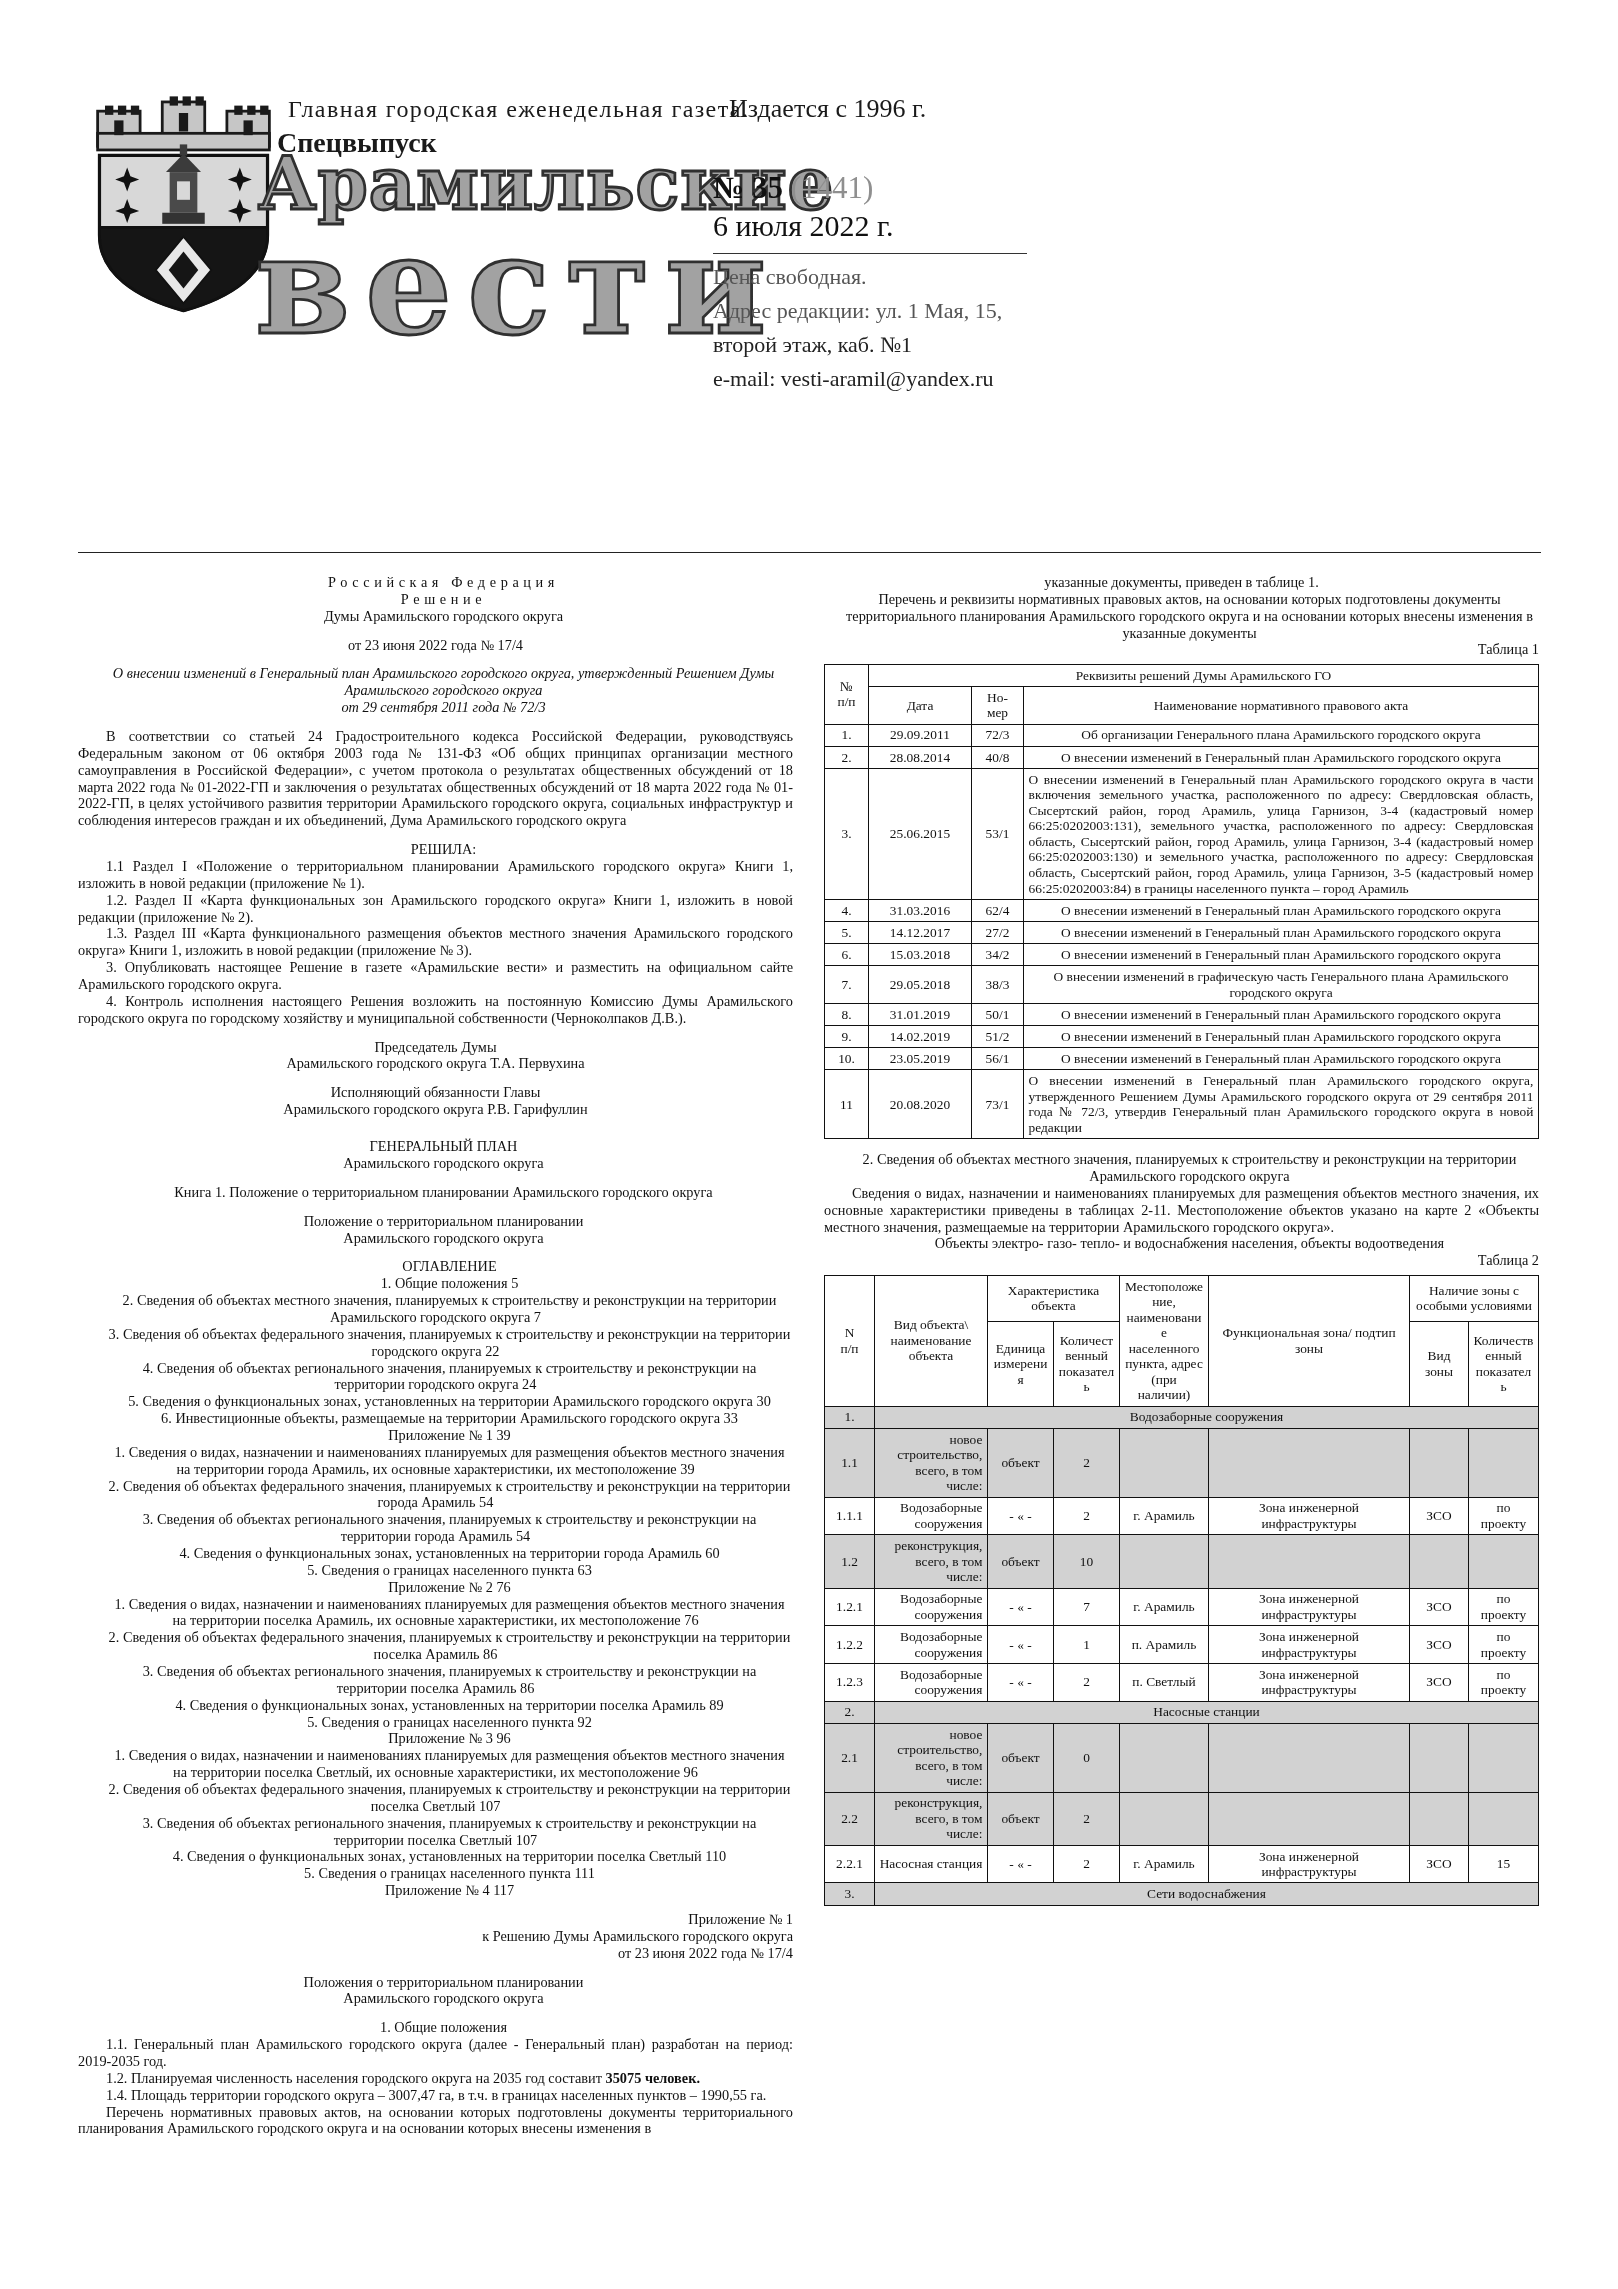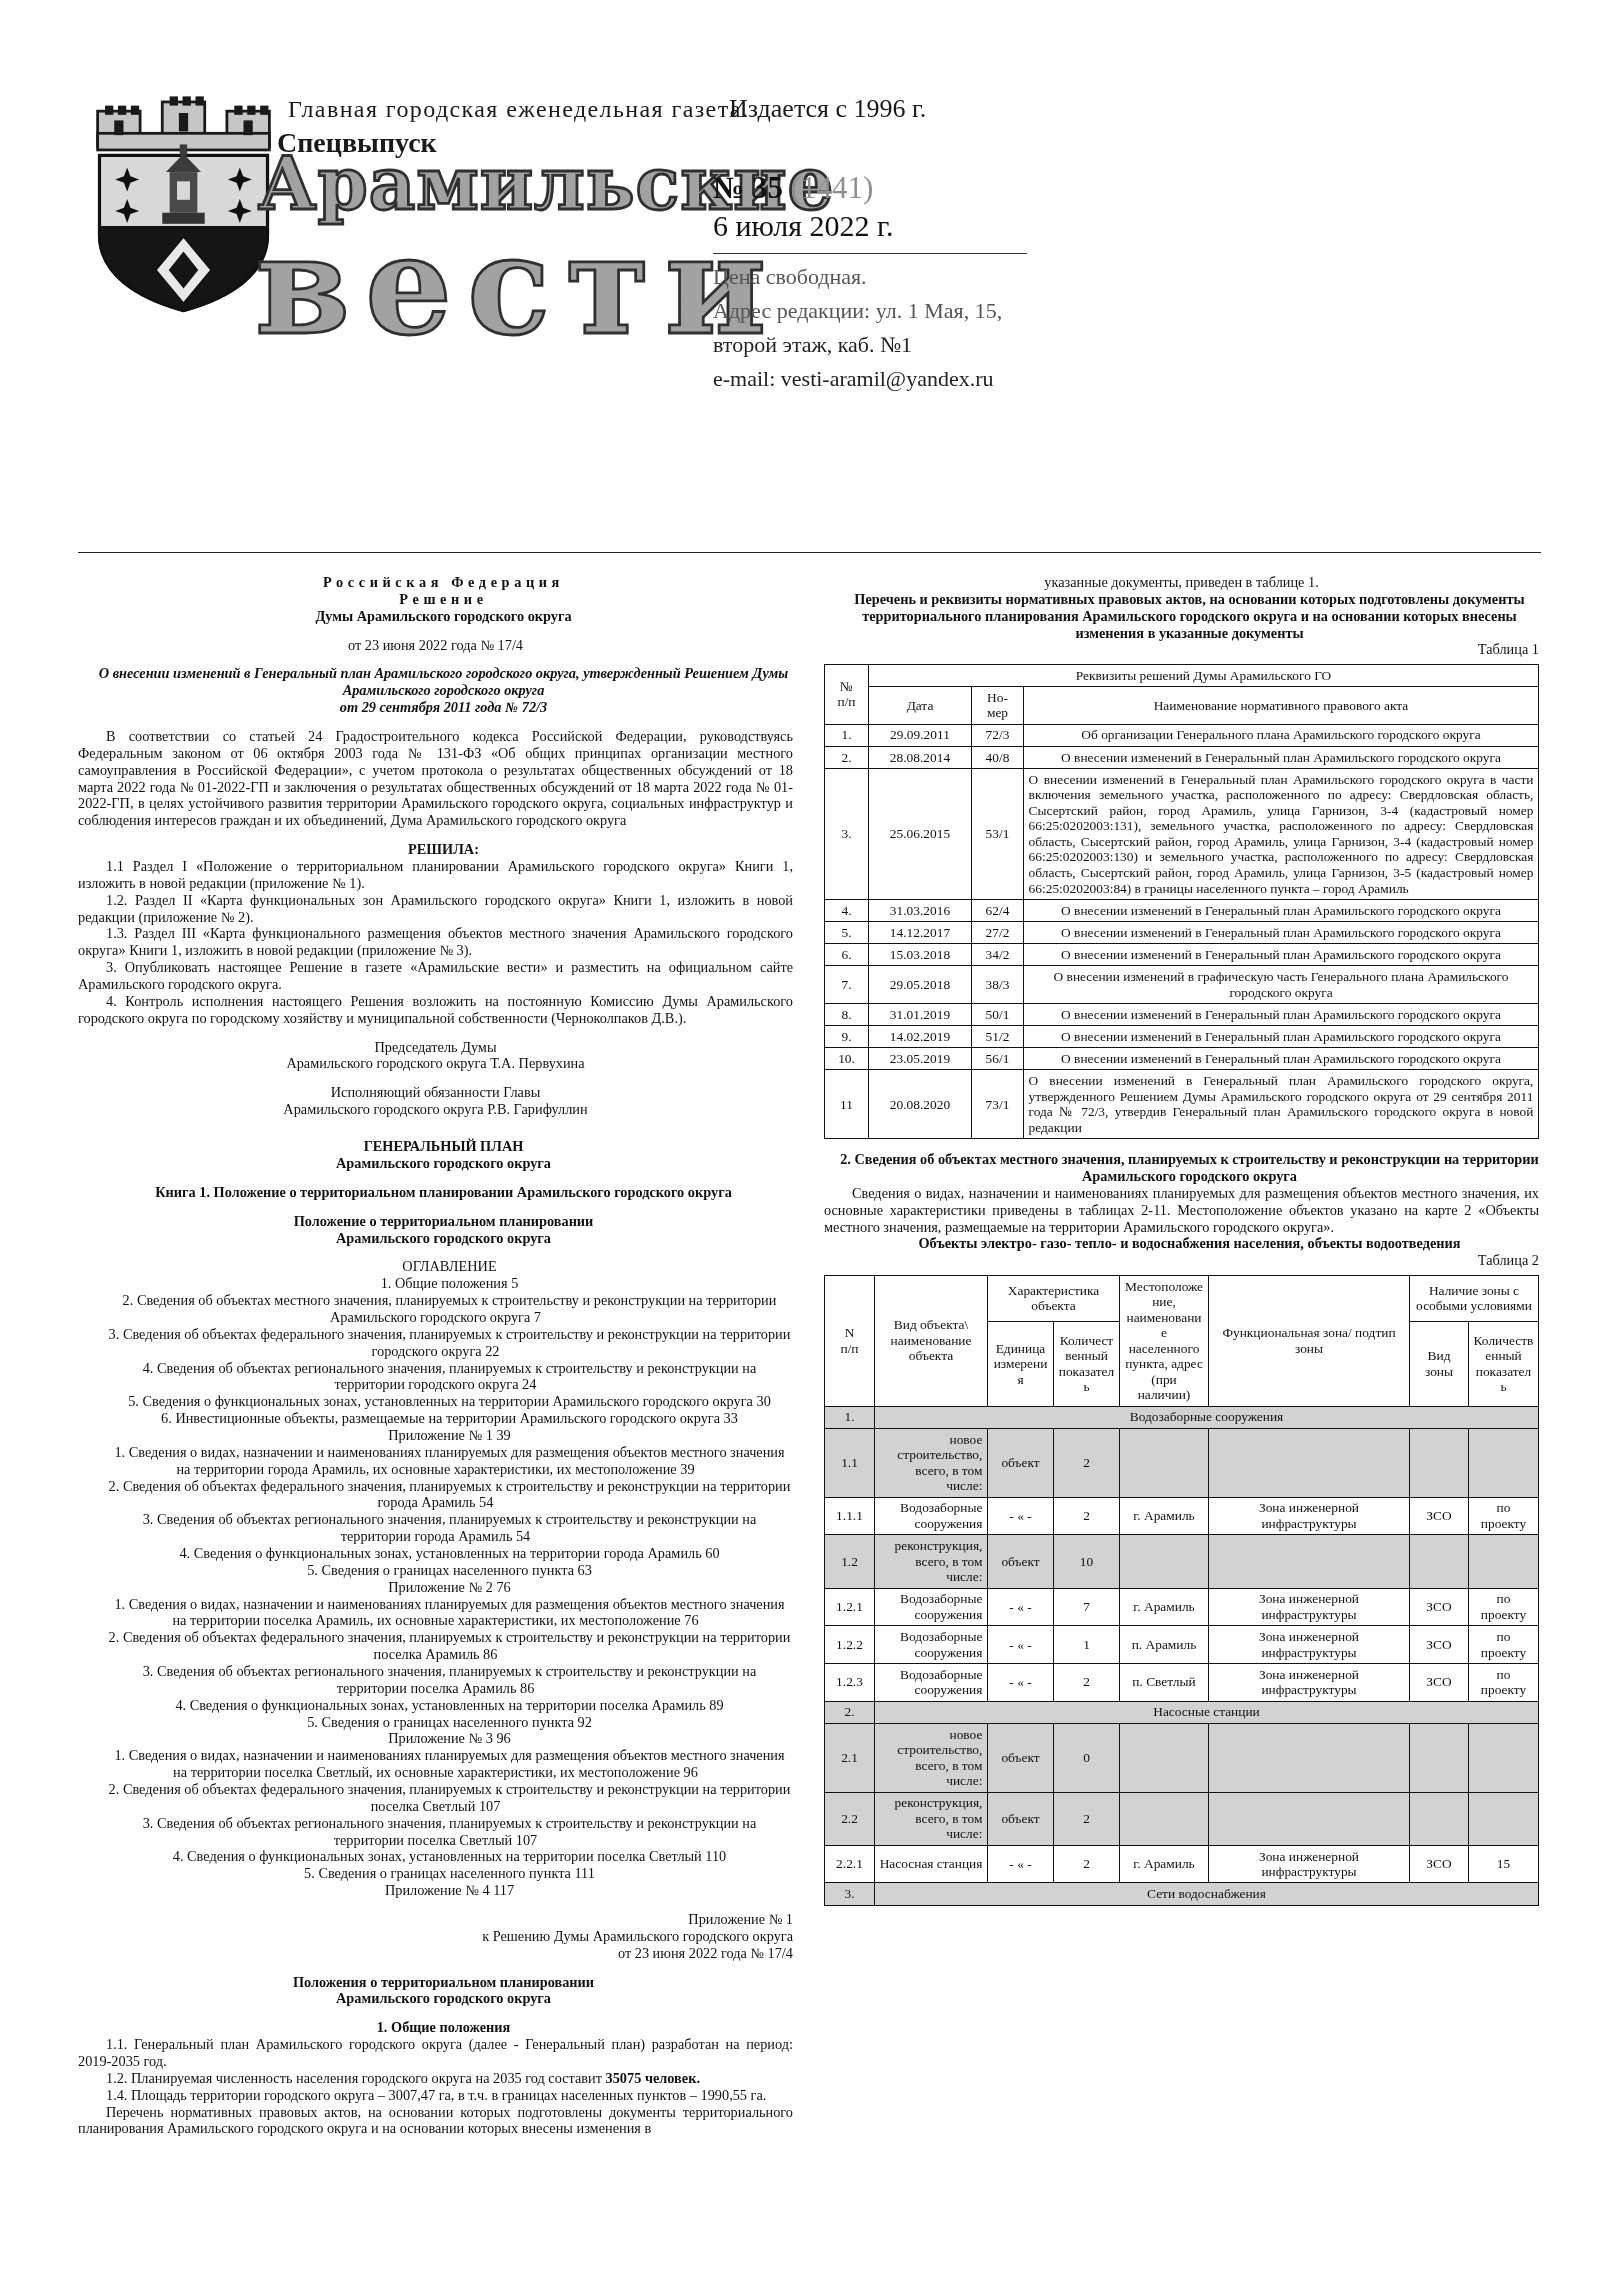--- a/index.html
+++ b/index.html
@@ -27,21 +27,21 @@
   .contact { position:absolute; left:713px; top:260px; font-size:22px; line-height:34px; color:#222; }
   .contact .dim { color:#555; }
   .rule { position:absolute; left:78px; right:78px; top:552px; border-top:1.8px solid #222; }
   
   .columns { position:absolute; top:574px; left:78px; width:1462px; display:flex; gap:31px; }
   .col { width:715px; font-size:14.3px; line-height:1.18; }
   .blk { text-align:justify; }
   .blk.left { text-align:center; }
   .blk.c { text-align:center; }
   .blk.r { text-align:right; }
-  .blk.b { font-weight:bold;margin-left:16px; }
+  .blk.b { font-weight:normal;margin-left:16px; }
   .blk.i { font-style:italic; }
   .blk.ind { text-indent:28px; }
   .blk.sp { letter-spacing:4.6px; }
   .blk.mt { margin-top:12px; }
   .blk.mt2 { margin-top:20px; }
   .bold { font-weight:bold; }
   
   table { border-collapse:collapse; width:100%; font-size:13.4px; line-height:1.16; table-layout:fixed; }
   td { border:0.9px solid #111; padding:2.8px 4.6px; text-align:center; vertical-align:middle; white-space:pre-line; word-wrap:break-word; }
   .t1 { margin:5.5px 0 3.7px; }

